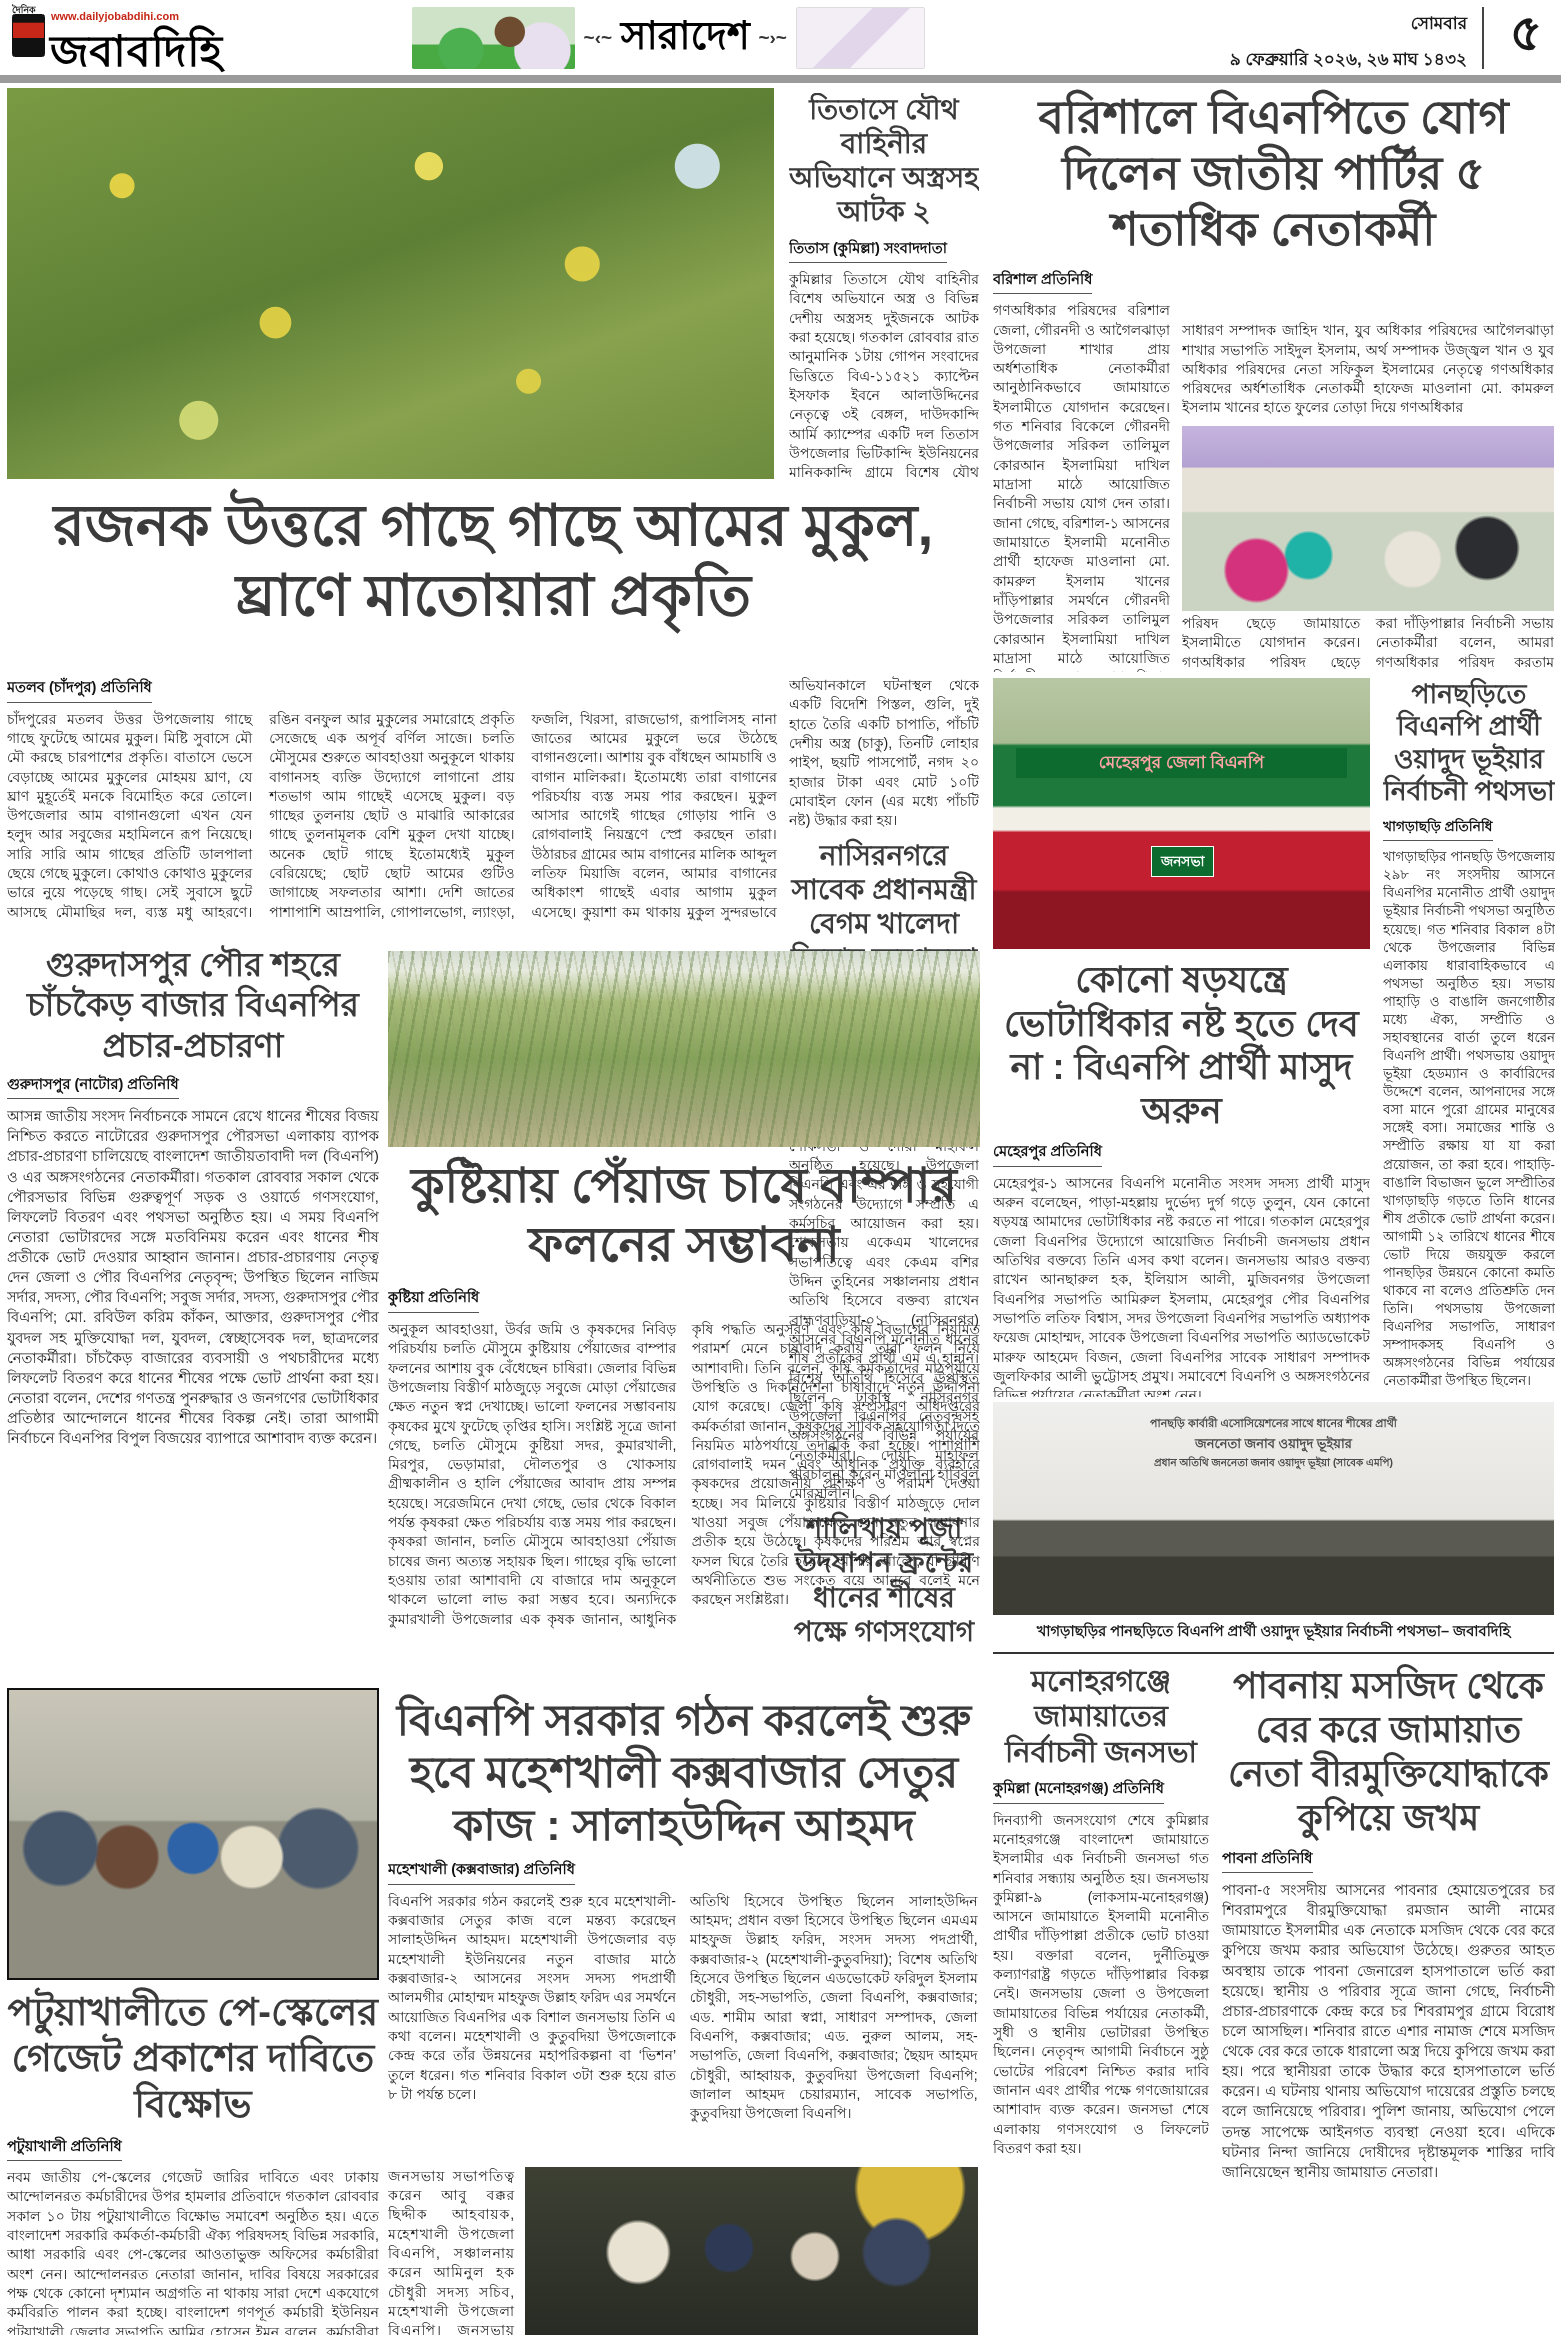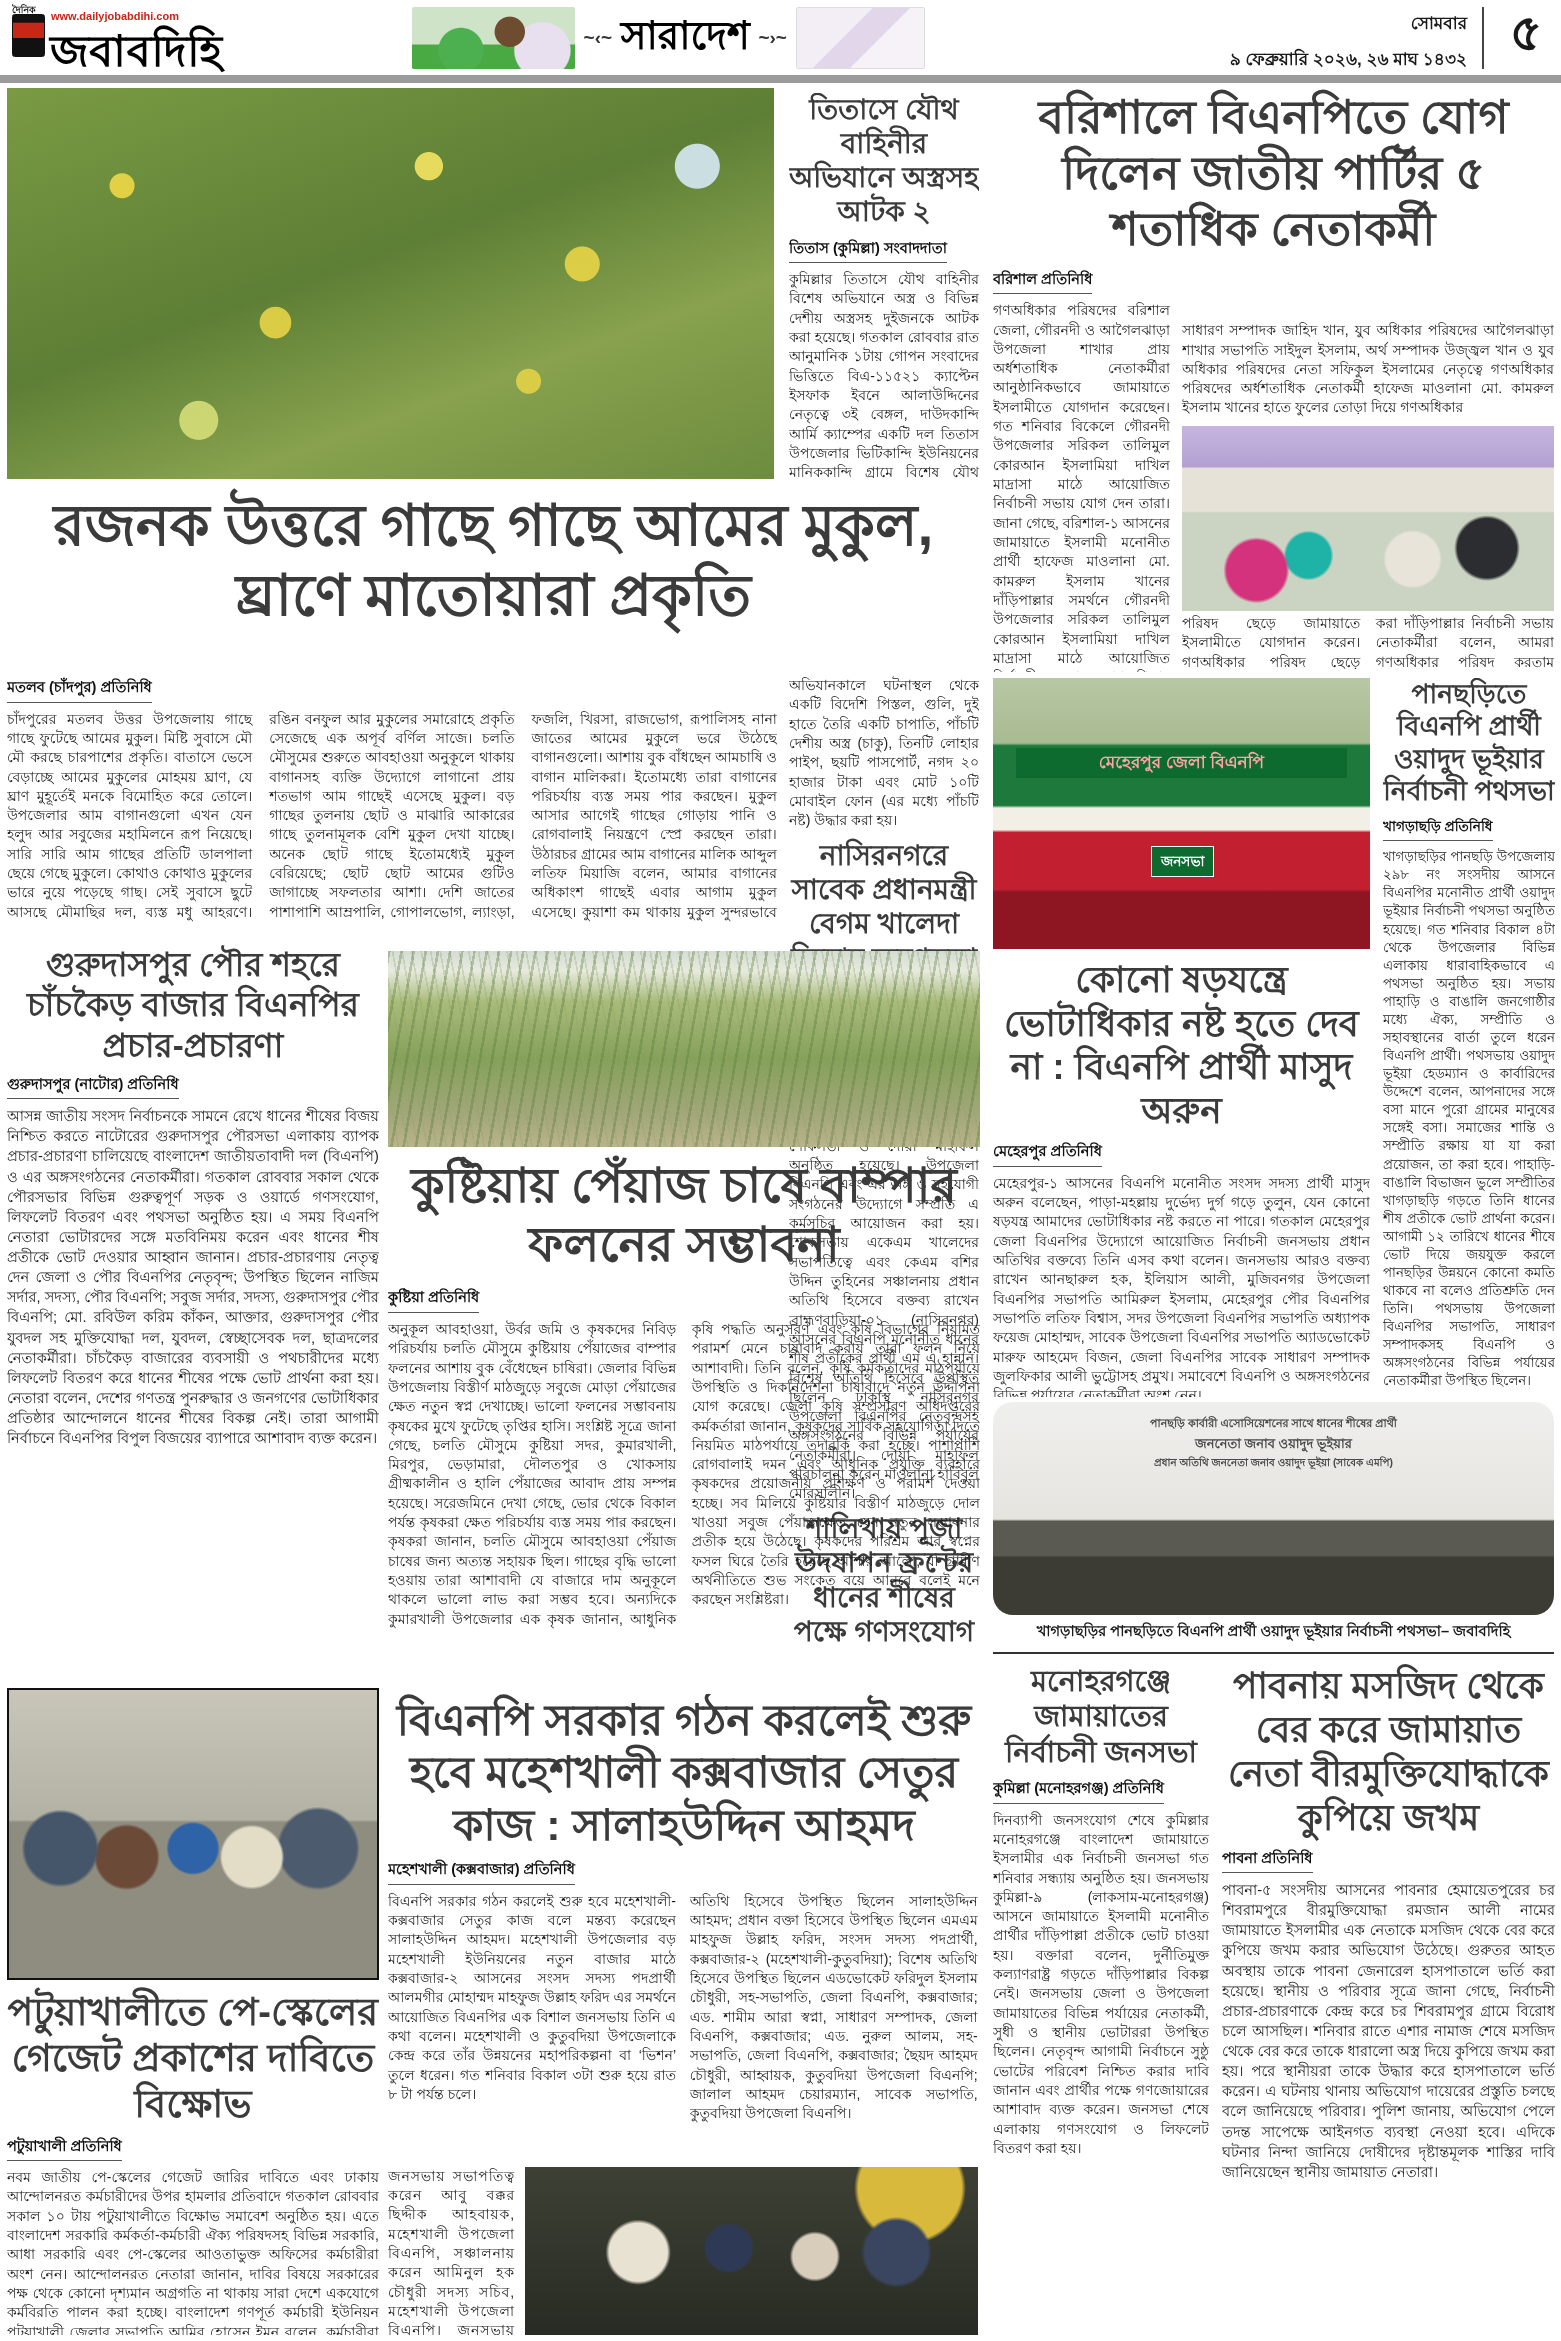--- a/index.html
+++ b/index.html
@@ -193,21 +193,21 @@
 
   </div>
 
   <div class="abs clip" style="left:1383px; top:678px; width:172px; height:719px;">
     <div class="art-hl" style="font-size:26.6px;">পানছড়িতে বিএনপি প্রার্থী ওয়াদুদ ভূইয়ার নির্বাচনী পথসভা</div>
     <div><span class="byline" style="font-size:13.7px;">খাগড়াছড়ি প্রতিনিধি</span></div>
     <div class="bodytxt-sm">খাগড়াছড়ির পানছড়ি উপজেলায় ২৯৮ নং সংসদীয় আসনে বিএনপির মনোনীত প্রার্থী ওয়াদুদ ভূইয়ার নির্বাচনী পথসভা অনুষ্ঠিত হয়েছে। গত শনিবার বিকাল ৪টা থেকে উপজেলার বিভিন্ন এলাকায় ধারাবাহিকভাবে এ পথসভা অনুষ্ঠিত হয়। সভায় পাহাড়ি ও বাঙালি জনগোষ্ঠীর মধ্যে ঐক্য, সম্প্রীতি ও সহাবস্থানের বার্তা তুলে ধরেন বিএনপি প্রার্থী। পথসভায় ওয়াদুদ ভূইয়া হেডম্যান ও কার্বারিদের উদ্দেশে বলেন, আপনাদের সঙ্গে বসা মানে পুরো গ্রামের মানুষের সঙ্গেই বসা। সমাজের শান্তি ও সম্প্রীতি রক্ষায় যা যা করা প্রয়োজন, তা করা হবে। পাহাড়ি-বাঙালি বিভাজন ভুলে সম্প্রীতির খাগড়াছড়ি গড়তে তিনি ধানের শীষ প্রতীকে ভোট প্রার্থনা করেন। আগামী ১২ তারিখে ধানের শীষে ভোট দিয়ে জয়যুক্ত করলে পানছড়ির উন্নয়নে কোনো কমতি থাকবে না বলেও প্রতিশ্রুতি দেন তিনি। পথসভায় উপজেলা বিএনপির সভাপতি, সাধারণ সম্পাদকসহ বিএনপি ও অঙ্গসংগঠনের বিভিন্ন পর্যায়ের নেতাকর্মীরা উপস্থিত ছিলেন।</div>
   </div>
 
   <div class="abs" style="left:993px; top:1402px; width:561px; height:245px;">
-    <div class="photo ph-moto" style="width:561px; height:213px;border-radius:20px;">
+    <div class="photo ph-moto" style="width:561px; height:213px;">
       <div class="moto-wrap">
         <div class="moto-line" style="font-size:11px;">পানছড়ি কার্বারী এসোসিয়েশনের সাথে ধানের শীষের প্রার্থী</div>
         <div class="moto-line" style="font-size:13px;">জননেতা জনাব ওয়াদুদ ভূইয়ার</div>
         <div class="moto-line" style="font-size:10.3px;">প্রধান অতিথি জননেতা জনাব ওয়াদুদ ভূইয়া (সাবেক এমপি)</div>
       </div>
     </div>
     <div class="cap-row">
       <span>খাগড়াছড়ির পানছড়িতে বিএনপি প্রার্থী ওয়াদুদ ভূইয়ার নির্বাচনী পথসভা</span>
       <span>– জবাবদিহি</span>
     </div>

